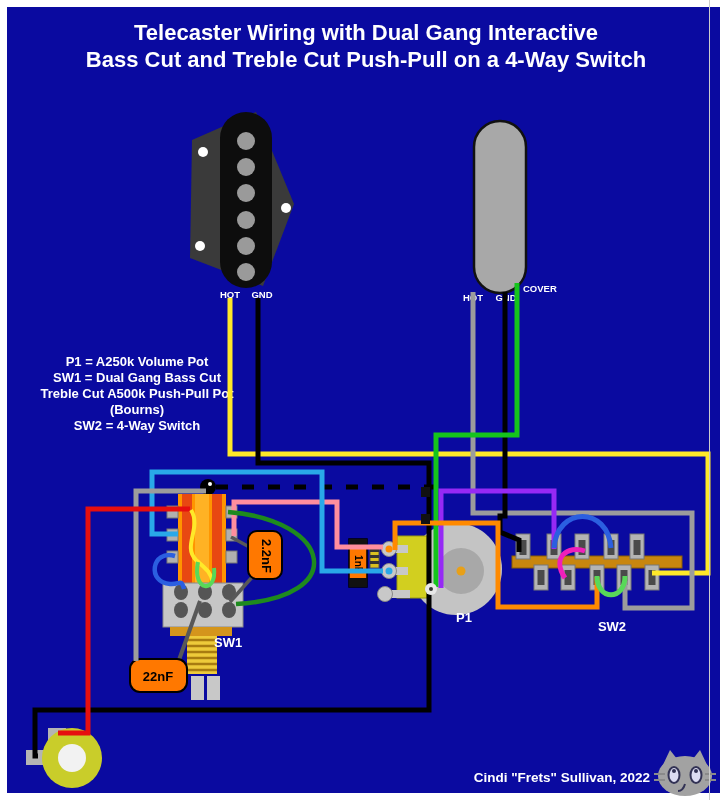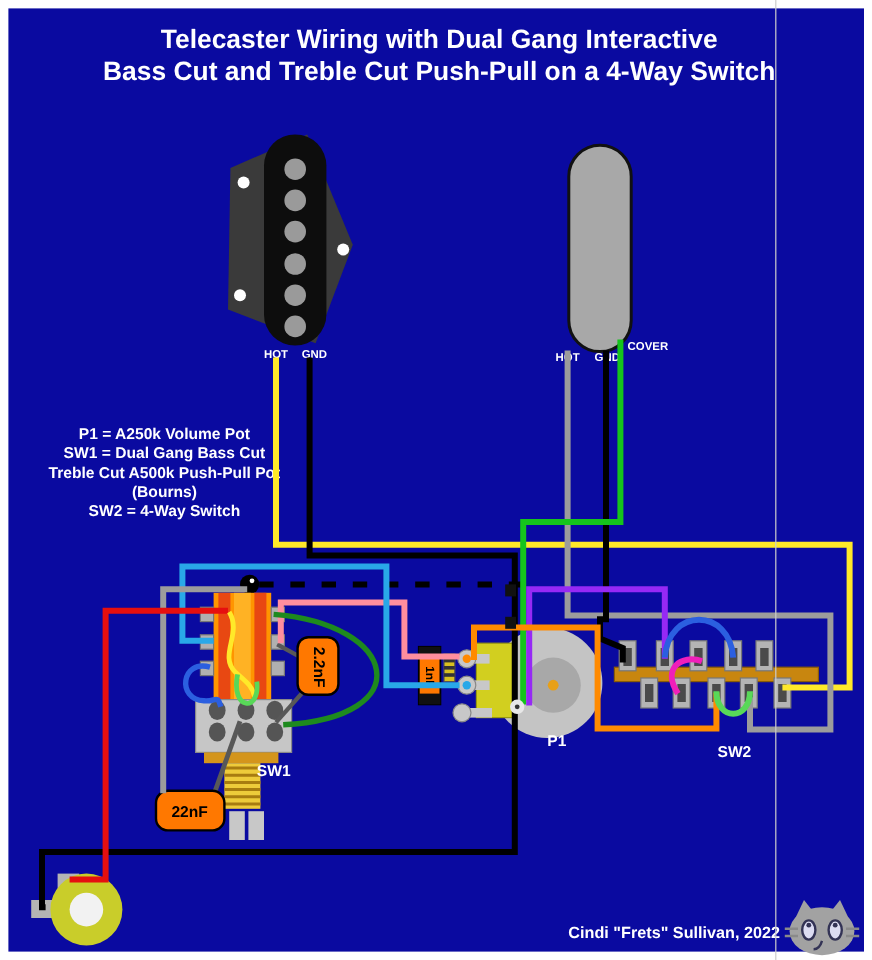--- a/index.html
+++ b/index.html
@@ -1,16 +1,16 @@
 <!DOCTYPE html>
 <html><head>
 <meta charset="utf-8">
 <style>
   html,body{margin:0;padding:0;background:#ffffff;}
-  .stage{position:relative;width:646px;height:800px;background:#ffffff;outline:1px solid #cccccc;}
+  .stage{position:relative;width:709px;height:800px;background:#ffffff;outline:1px solid #cccccc;}
   svg{display:block;}
   text{font-family:"Liberation Sans","DejaVu Sans",sans-serif;}
   .title{font-size:22px;font-weight:bold;fill:#ffffff;}
   .legend{font-size:13px;font-weight:bold;fill:#ffffff;}
   .pinlabel{font-size:9.5px;font-weight:bold;fill:#ffffff;}
   .complabel{font-size:13px;font-weight:bold;fill:#ffffff;}
   .caplabel{font-size:13px;font-weight:bold;fill:#000000;}
   .caplabel-sm{font-size:10px;font-weight:bold;fill:#000000;}
   .signature{font-size:13.5px;font-weight:bold;fill:#ffffff;}
 </style>

